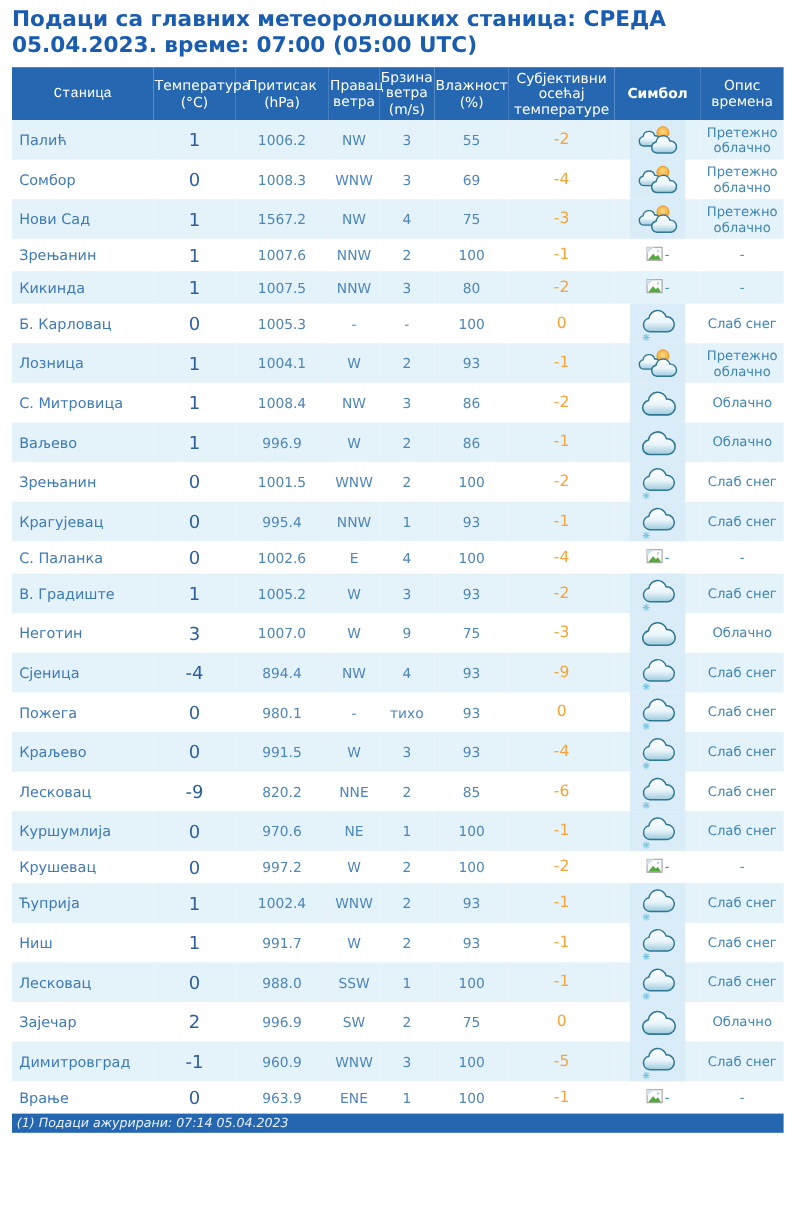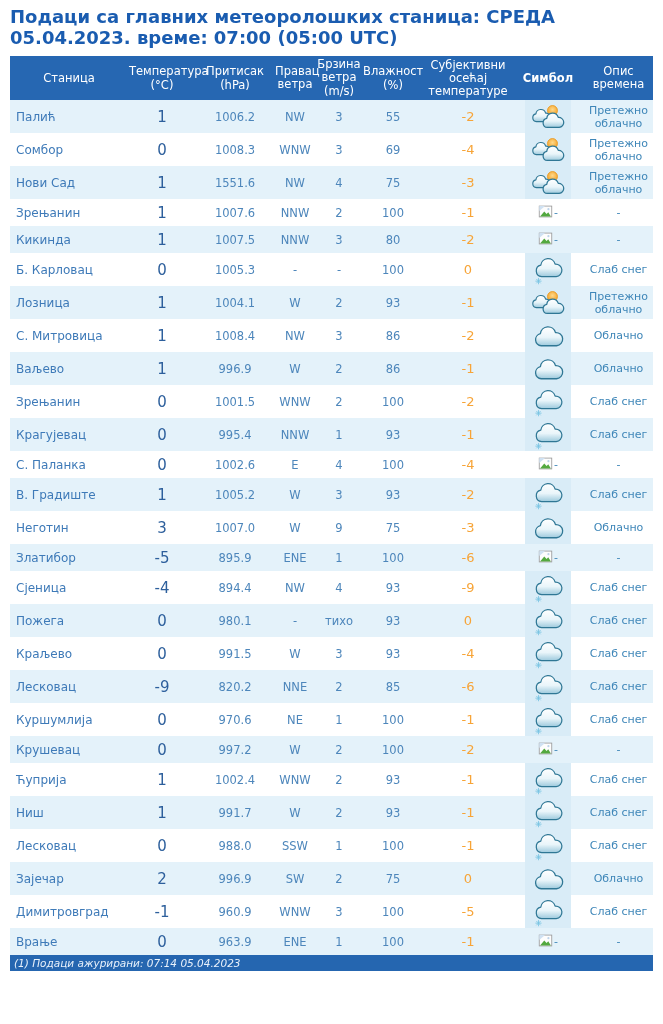--- a/index.html
+++ b/index.html
@@ -27,21 +27,21 @@
   .wx-table{
     display:table;table-layout:fixed;border-collapse:collapse;
     margin:0 10px;width:643px;
   }
   .thead-row{display:table-row;background:var(--header-bg);height:42px;}
   .th{
     display:table-cell;vertical-align:middle;text-align:center;
     color:#ffffff;font-size:11.5px;line-height:13px;padding:2px 1px;
   }
   .th .unit{margin-top:1px;}
-  .col-station{width:118px;}
+  .col-station{width:118px;font-family:Liberation Mono, monospace;}
   .col-temp{width:68px;}
   .col-pressure{width:78px;}
   .col-dir{width:42px;}
   .col-speed{width:46px;}
   .col-humidity{width:62px;}
   .col-feel{width:88px;}
   .col-symbol{width:72px;font-weight:bold;}
   .col-desc{width:69px;}
   .row{display:table-row;height:22px;}
   .row.compact{height:27px;}
@@ -163,21 +163,21 @@
       <g transform="translate(13,9) scale(0.78)">
               <path d="M30 28 L11 28 A7.5 7.5 0 0 1 10 13.2 A9.5 9.5 0 0 1 28.6 11.8 A8 8 0 0 1 30 28 Z" fill="url(#gCloud)" stroke="#2f7795" stroke-width="2" stroke-linejoin="round"></path>
             </g>
           </svg>
         </span></div>
       <div class="td desc">Претежно облачно</div>
     </div>
     <div class="row">
       <div class="td station">Нови Сад</div>
       <div class="td temp">1</div>
-      <div class="td pressure">1551.6</div>
+      <div class="td pressure">1567.2</div>
       <div class="td dir">NW</div>
       <div class="td speed">4</div>
       <div class="td humidity">75</div>
       <div class="td feel">-3</div>
       <div class="td symbol"><span class="icon-tile">
           <svg viewBox="0 0 46 34" width="37" height="27">
       <circle cx="28" cy="9.5" r="6.3" fill="url(#gSun)" stroke="#e8961c" stroke-width="1"></circle>
       <g transform="translate(0.5,5) scale(0.66)">
               <path d="M30 28 L11 28 A7.5 7.5 0 0 1 10 13.2 A9.5 9.5 0 0 1 28.6 11.8 A8 8 0 0 1 30 28 Z" fill="url(#gCloud)" stroke="#2f7795" stroke-width="2.2" stroke-linejoin="round"></path>
             </g>
@@ -388,39 +388,20 @@
       <div class="td speed">9</div>
       <div class="td humidity">75</div>
       <div class="td feel">-3</div>
       <div class="td symbol"><span class="icon-tile">
           <svg viewBox="0 0 40 32" width="33" height="26">
             <path d="M30 28 L11 28 A7.5 7.5 0 0 1 10 13.2 A9.5 9.5 0 0 1 28.6 11.8 A8 8 0 0 1 30 28 Z" fill="url(#gCloud)" stroke="#2f7795" stroke-width="1.6" stroke-linejoin="round"></path>
           </svg>
         </span></div>
       <div class="td desc">Облачно</div>
     </div>
-    <div class="row compact">
-      <div class="td station">Златибор</div>
-      <div class="td temp">-5</div>
-      <div class="td pressure">895.9</div>
-      <div class="td dir">ENE</div>
-      <div class="td speed">1</div>
-      <div class="td humidity">100</div>
-      <div class="td feel">-6</div>
-      <div class="td symbol"><span class="broken-wrap">
-          <span><svg viewBox="0 0 18 18" width="15" height="15">
-      <rect x="1.5" y="2.5" width="15" height="13" fill="#fdfdfd" stroke="#9a9a9a" stroke-width="1"></rect>
-      <path d="M1.5 2.5 L8.5 2.5 L1.5 8.5 Z" fill="#cfe1f2"></path>
-      <circle cx="12.5" cy="6.2" r="1.3" fill="#bcd3ea"></circle>
-      <path d="M2.5 15 L7.5 9 L10.3 12 L12.3 10 L15.5 15 Z" fill="#53a93f"></path>
-            </svg></span>
-          <span>-</span>
-        </span></div>
-      <div class="td desc">-</div>
-    </div>
     <div class="row">
       <div class="td station">Сјеница</div>
       <div class="td temp">-4</div>
       <div class="td pressure">894.4</div>
       <div class="td dir">NW</div>
       <div class="td speed">4</div>
       <div class="td humidity">93</div>
       <div class="td feel">-9</div>
       <div class="td symbol"><span class="icon-tile">
           <svg viewBox="0 0 40 39" width="31" height="30">

